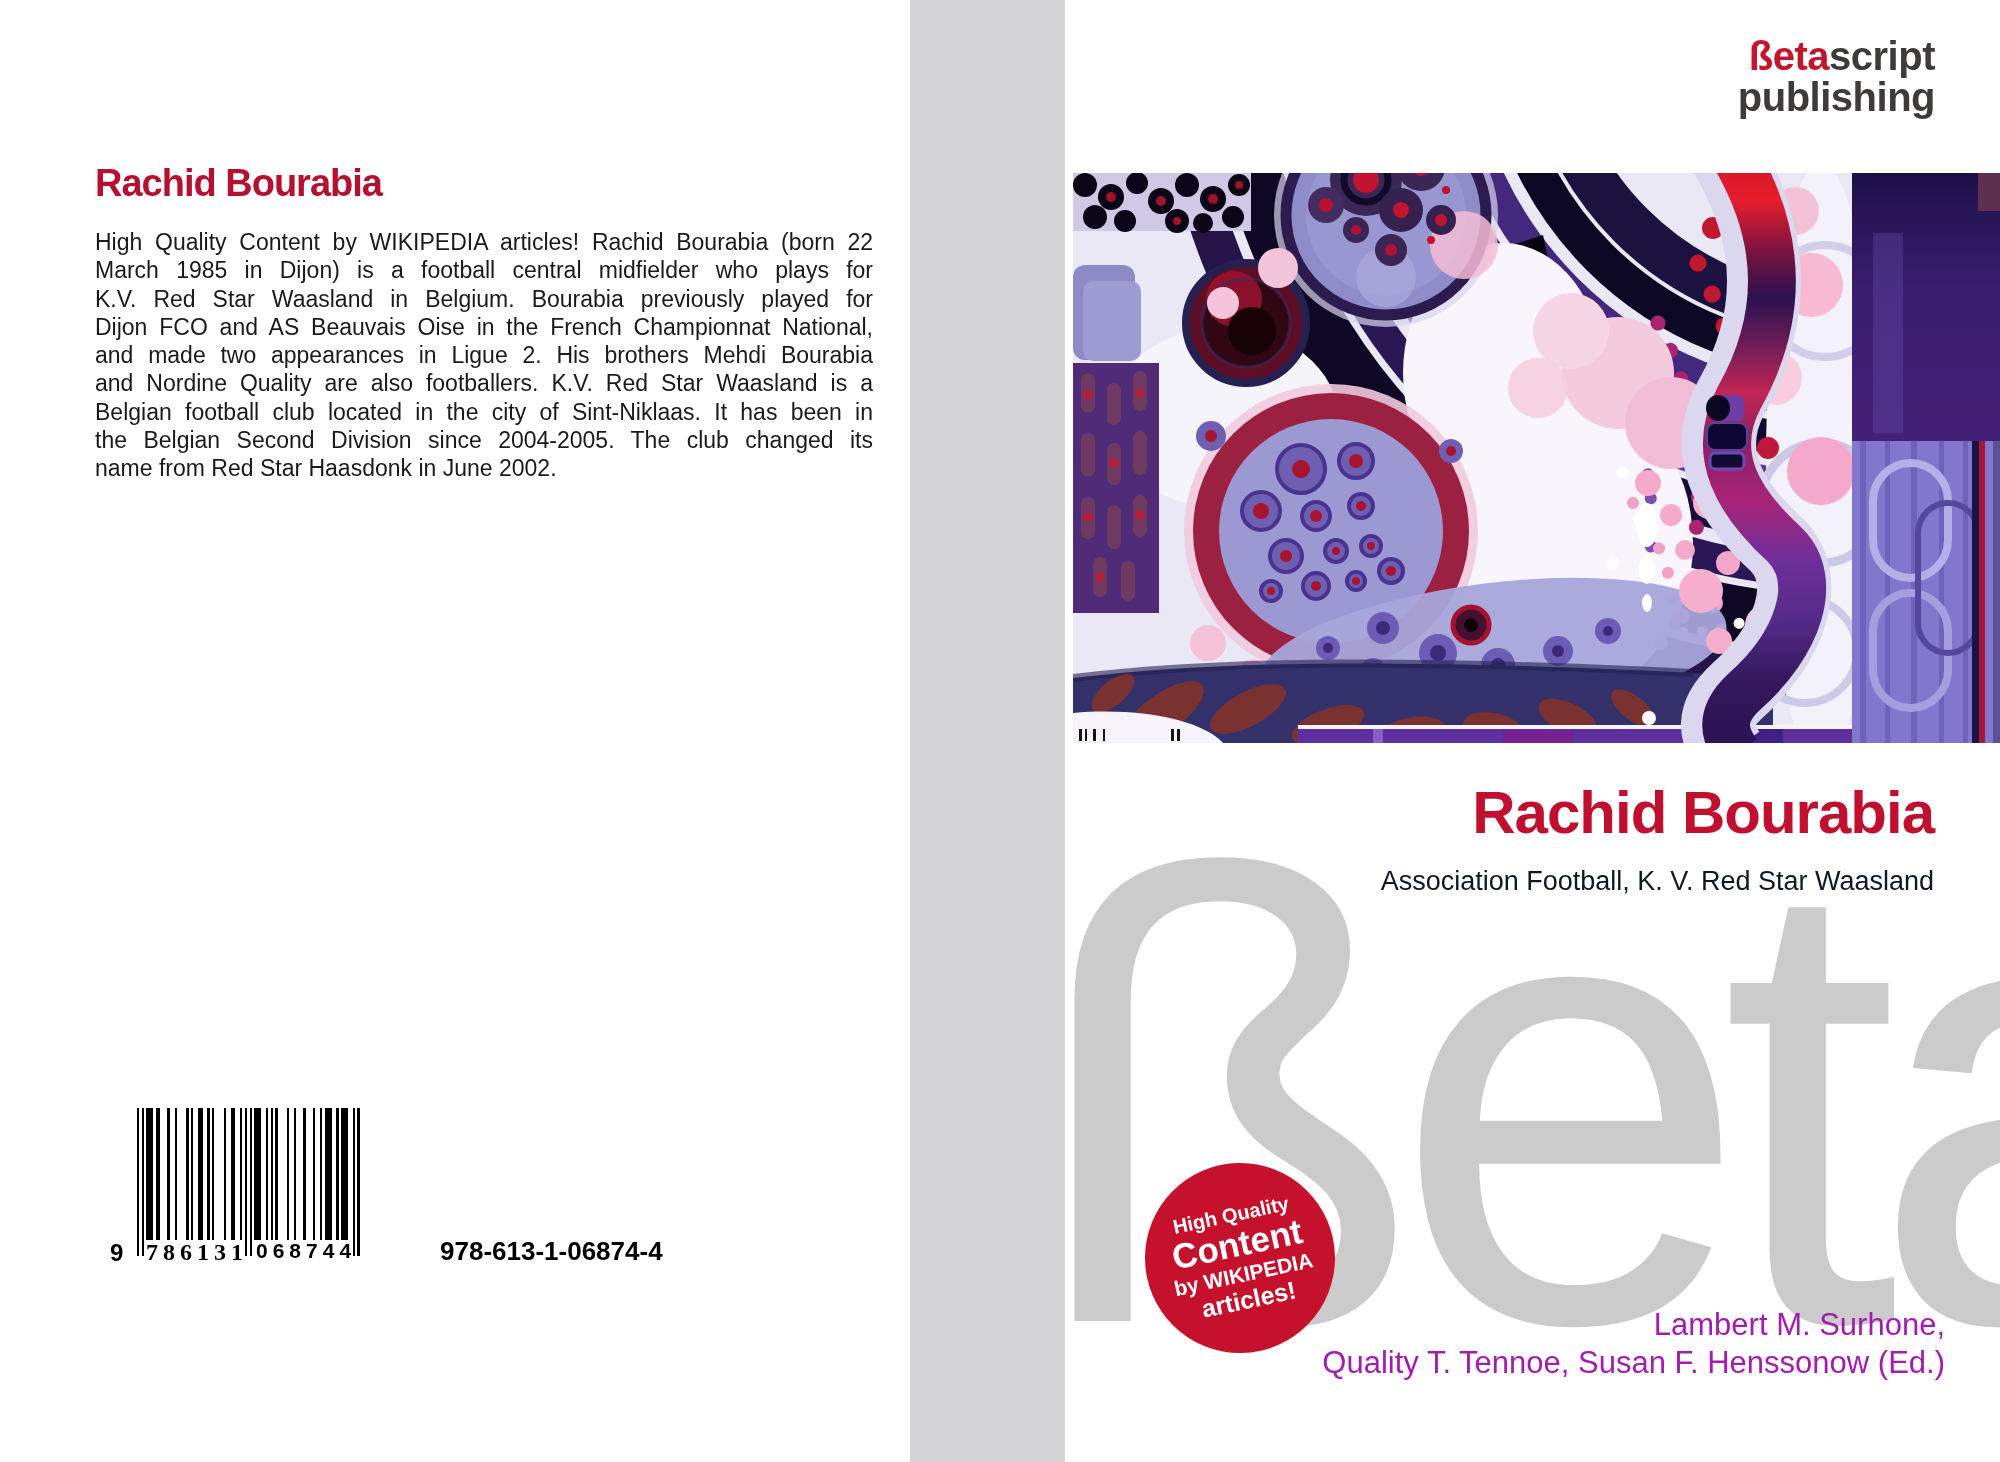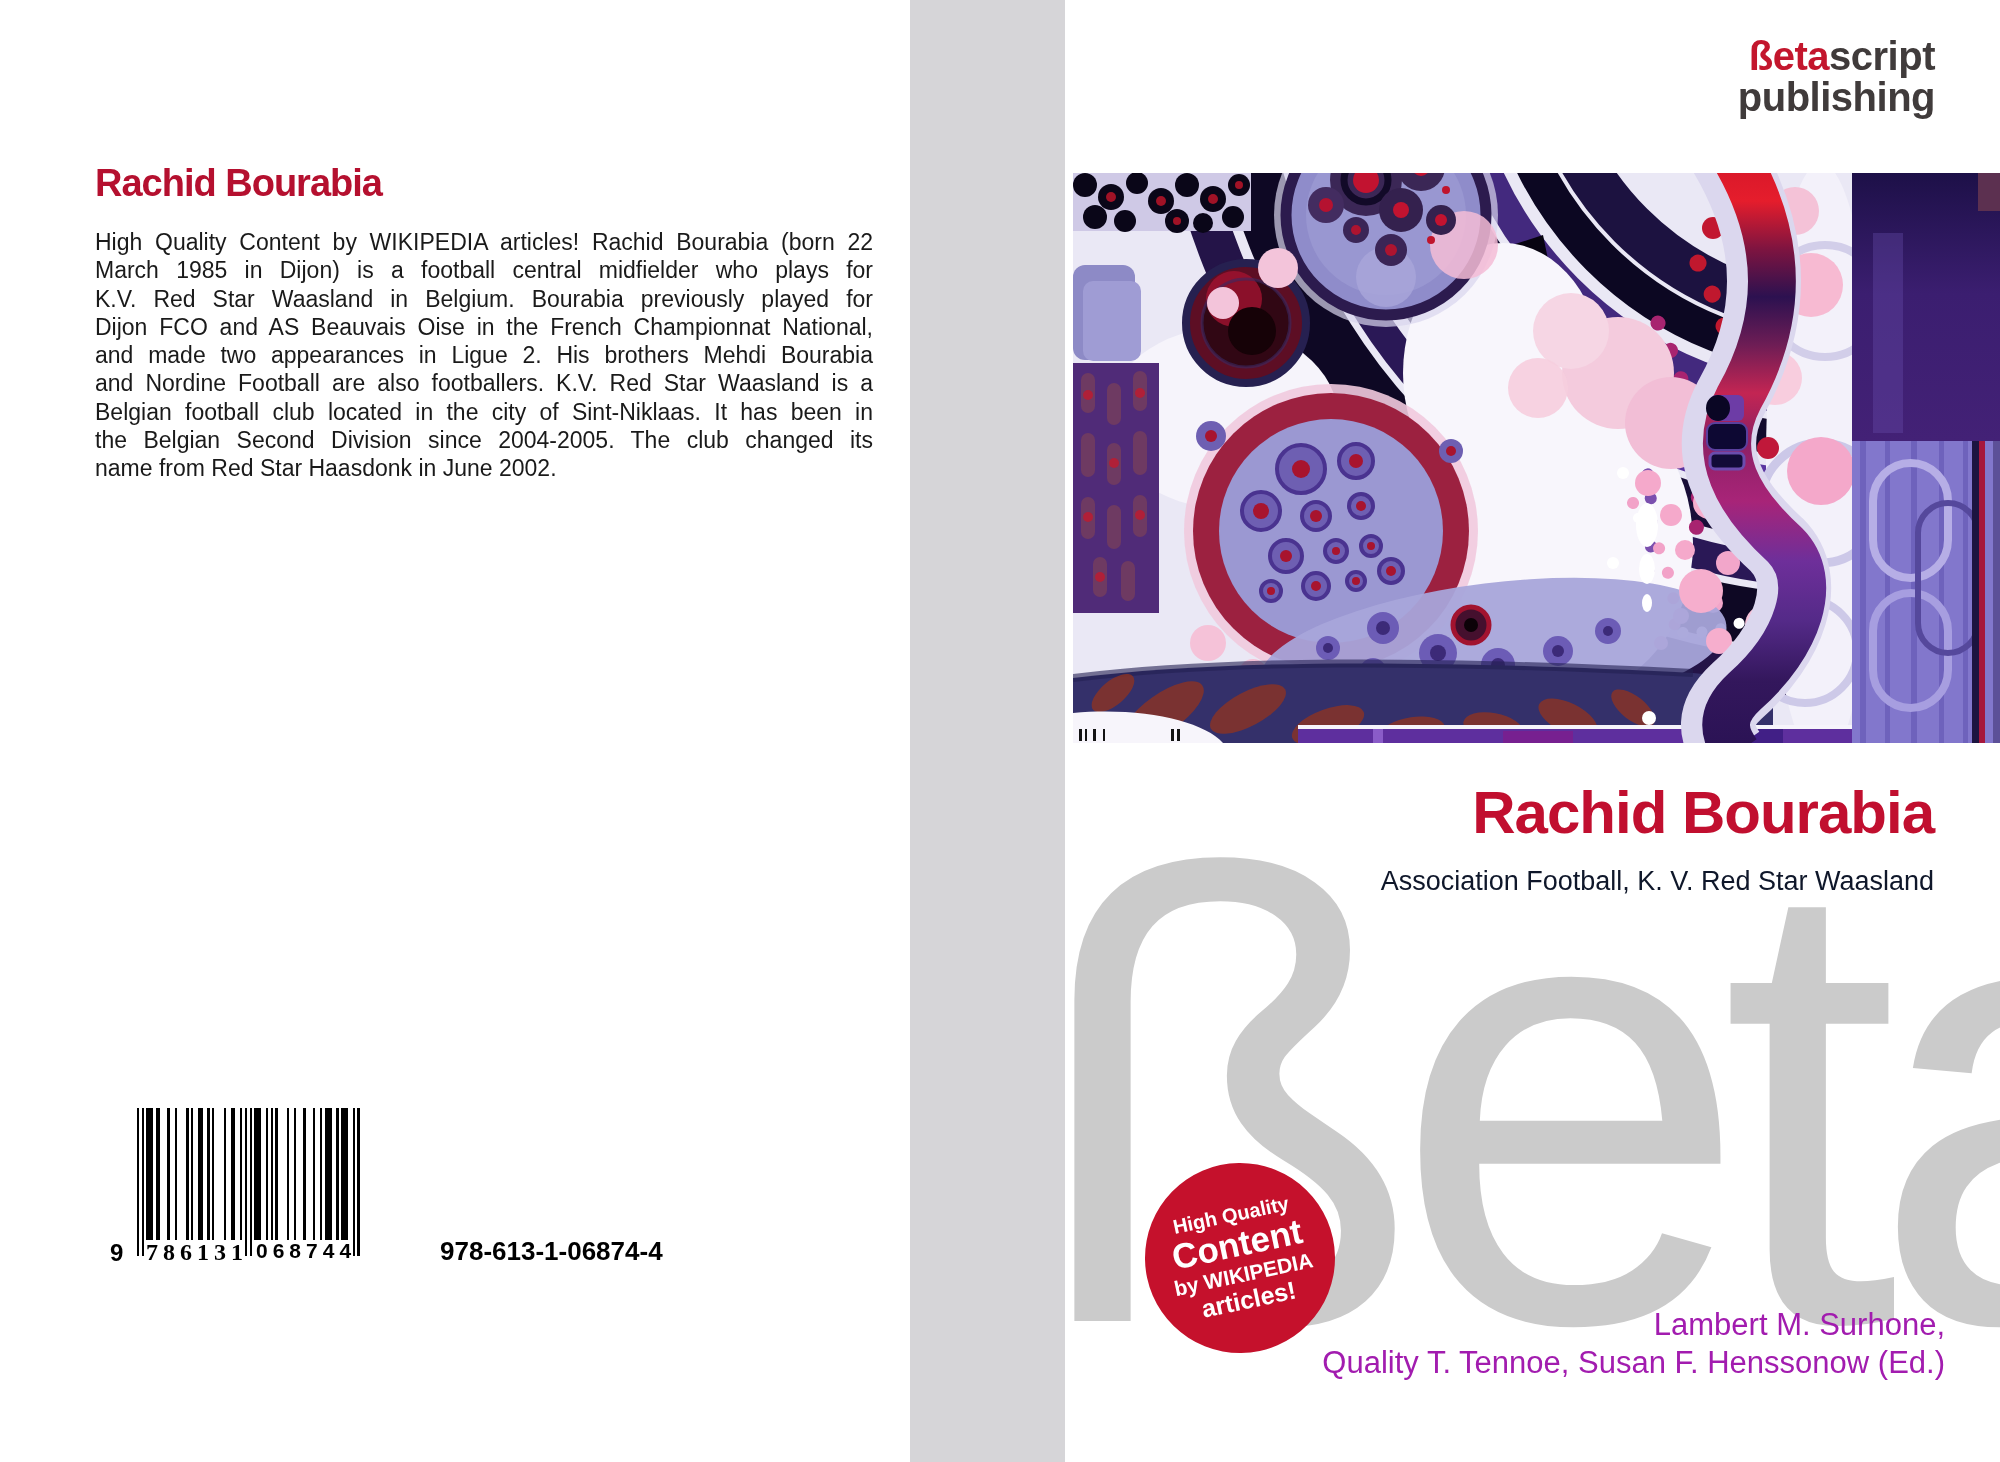--- a/index.html
+++ b/index.html
@@ -55,21 +55,21 @@
 <div id="page">
 
   <div class="back-page">
     <div class="back-title">Rachid Bourabia</div>
     <div class="back-body">
         <div class="bline">High Quality Content by WIKIPEDIA articles! Rachid Bourabia (born 22</div>
         <div class="bline">March 1985 in Dijon) is a football central midfielder who plays for</div>
         <div class="bline">K.V. Red Star Waasland in Belgium. Bourabia previously played for</div>
         <div class="bline">Dijon FCO and AS Beauvais Oise in the French Championnat National,</div>
         <div class="bline">and made two appearances in Ligue 2. His brothers Mehdi Bourabia</div>
-        <div class="bline">and Nordine Football are also footballers. K.V. Red Star Waasland is a</div>
+        <div class="bline">and Nordine Quality are also footballers. K.V. Red Star Waasland is a</div>
         <div class="bline">Belgian football club located in the city of Sint-Niklaas. It has been in</div>
         <div class="bline">the Belgian Second Division since 2004-2005. The club changed its</div>
         <div class="bline last">name from Red Star Haasdonk in June 2002.</div>
       </div>
 
     <div class="barcode">
       <div class="bars">
           <span class="m b tall"></span>
           <span class="m"></span>
           <span class="m b tall"></span>

